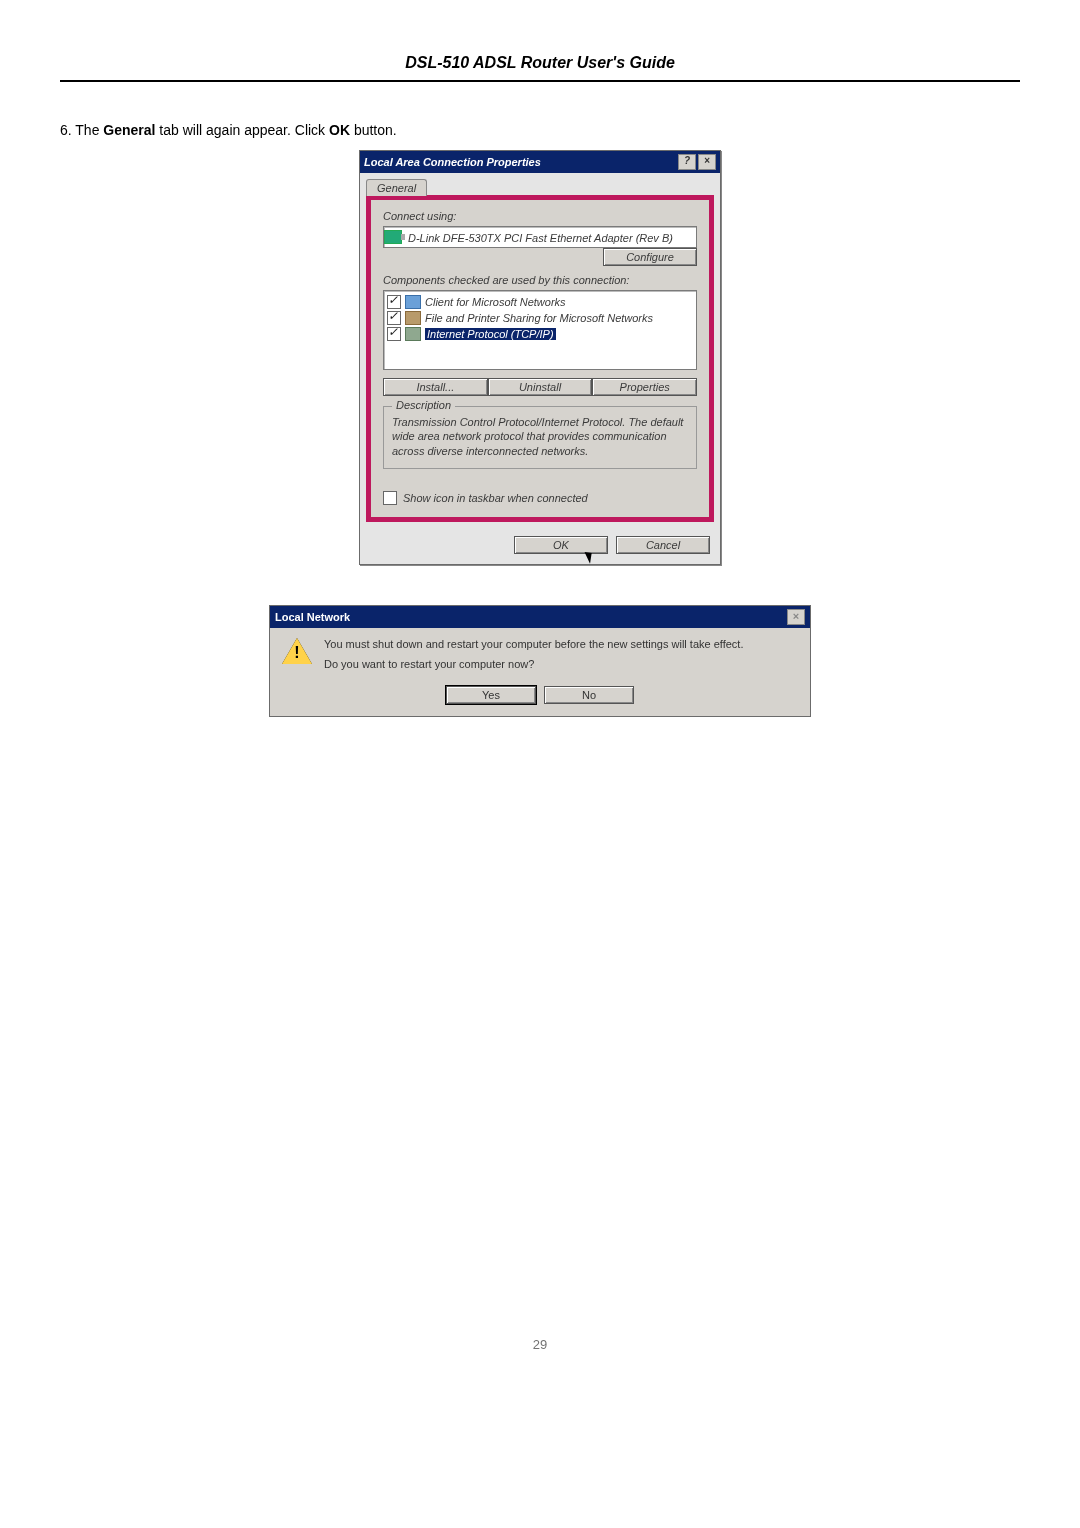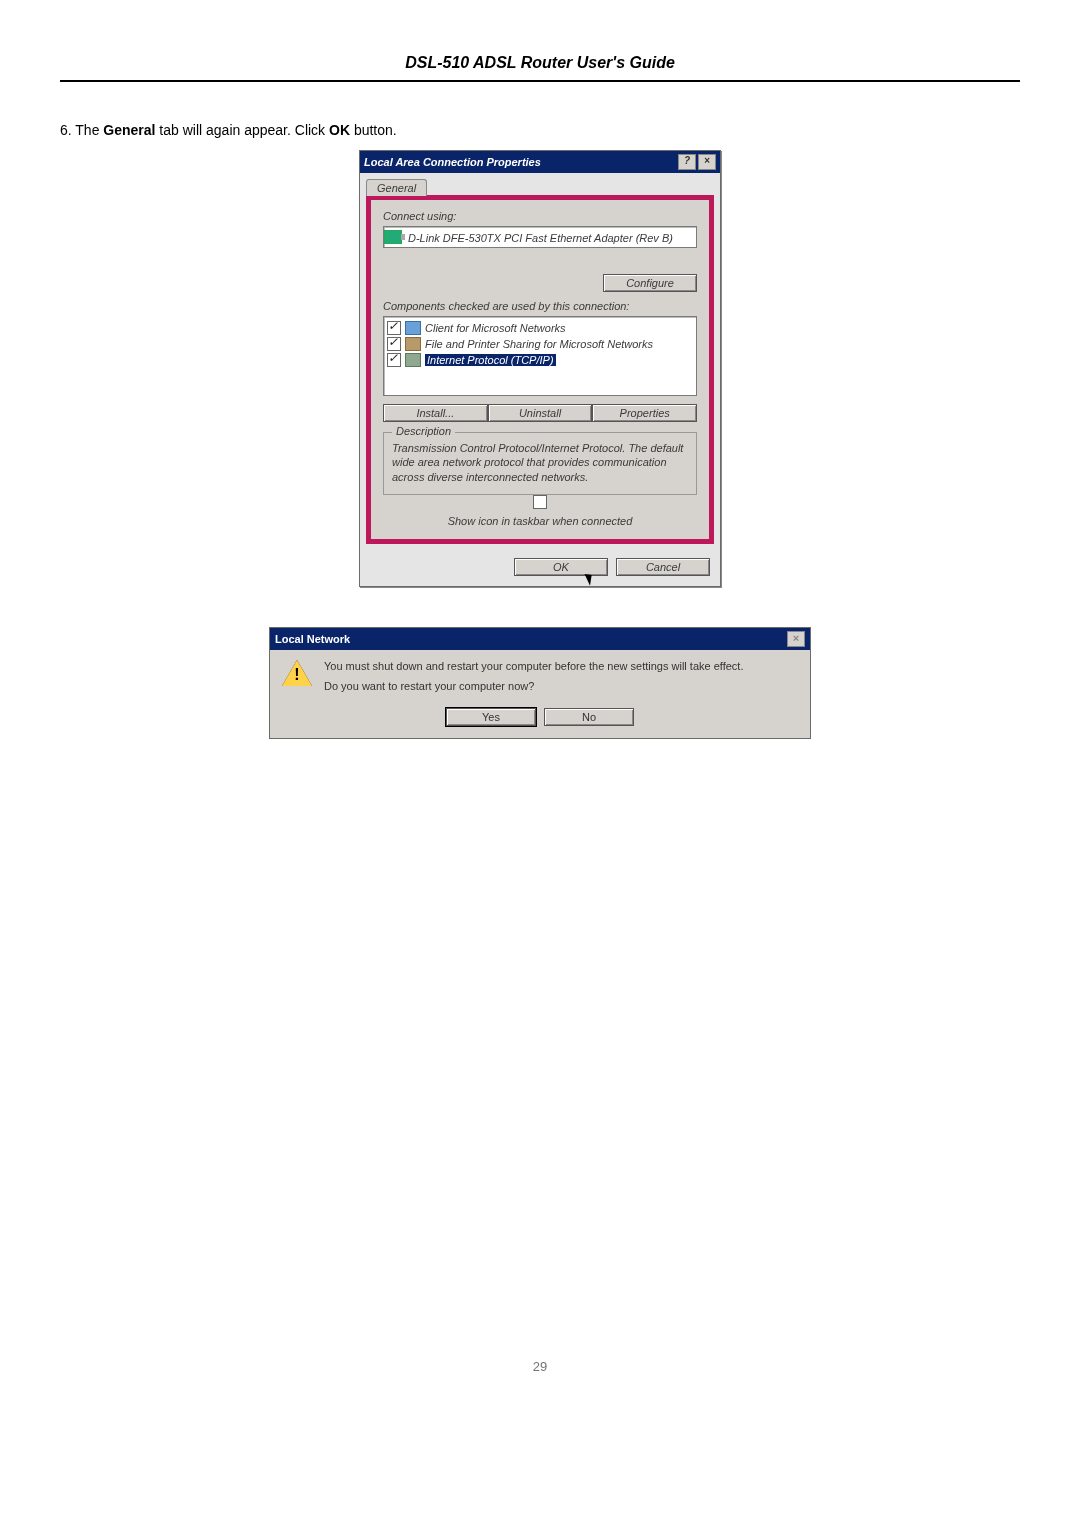--- a/index.html
+++ b/index.html
@@ -117,21 +117,21 @@
   .nic-icon::after {
     content:"";
     position:absolute;
     right:-4px; top:3px;
     width:4px; height:6px;
     background:#aaa;
   }
   .right-btn-row {
     display: flex;
     justify-content: flex-end;
-    margin-top: 26px;
+    margin-top: 0;
   }
   .win-btn {
     min-width: 76px;
     padding: 2px 8px;
     background: #d6d3ce;
     border: 1px solid #555;
     box-shadow: 1px 1px 0 #fff inset, -1px -1px 0 #888 inset;
     font-size: 11px;
     text-align: center;
   }
@@ -206,22 +206,21 @@
     font-size: 11px;
   }
   .desc-text {
     font-size: 11px;
     line-height: 1.3;
   }
   .taskbar-row {
     display: flex;
     align-items: center;
     gap: 6px;
-    margin-top: 0;
-    flex-direction: column;
+    margin-top: 22px;
   }
   .chkbox-empty {
     width: 12px;
     height: 12px;
     border: 1px solid #666;
     background: #fff;
   }
   .dlg-bottom-btns {
     display: flex;
     justify-content: flex-end;

